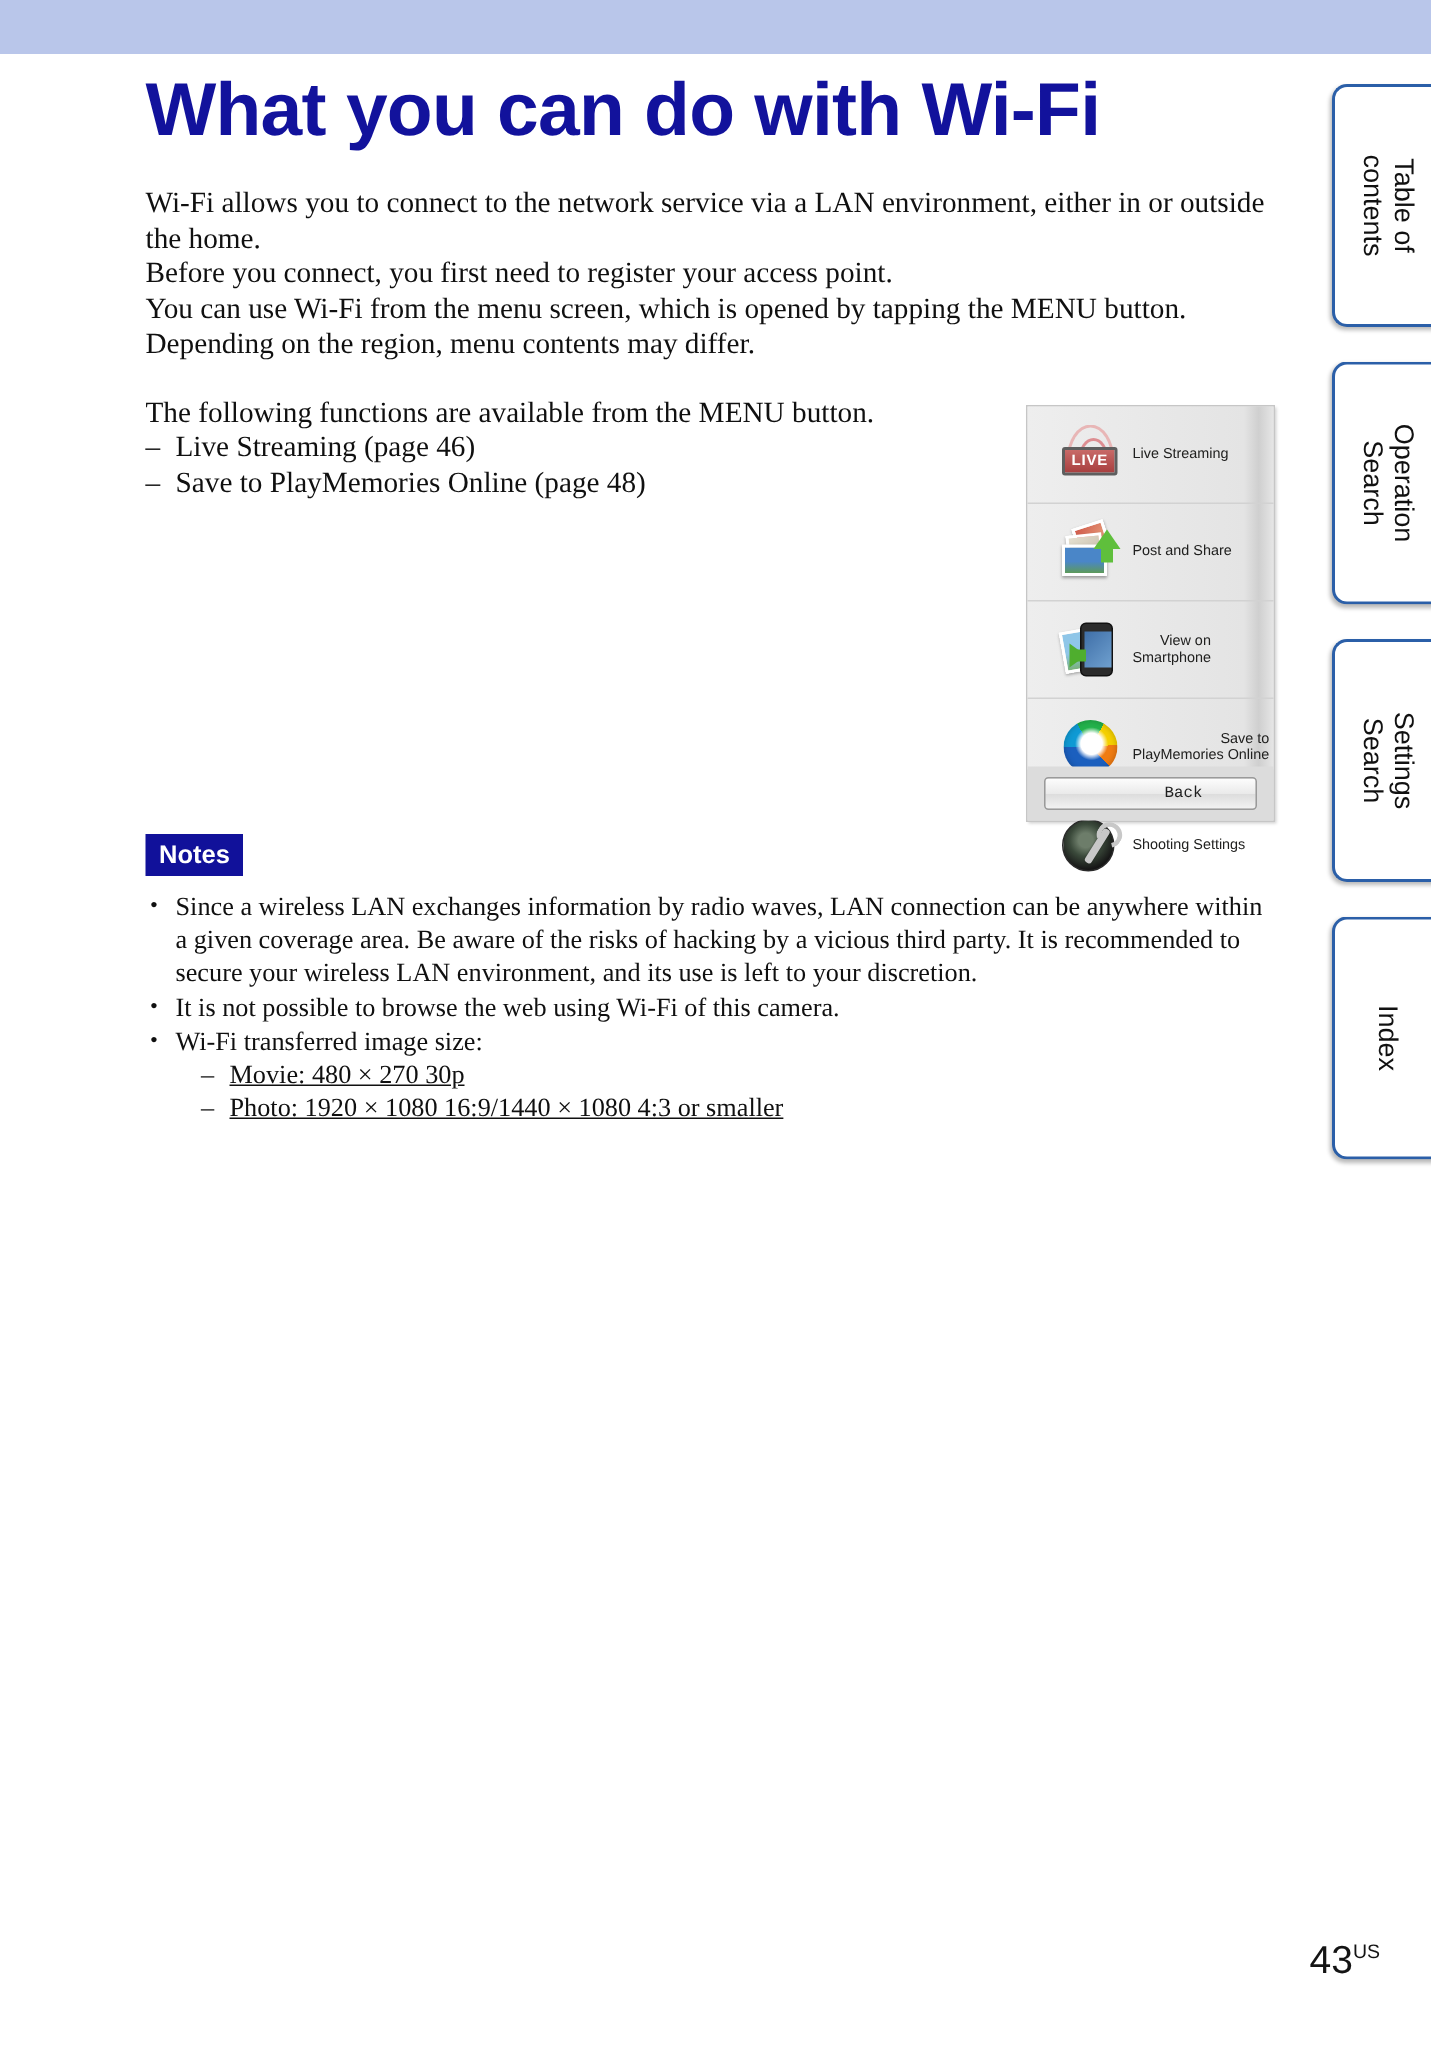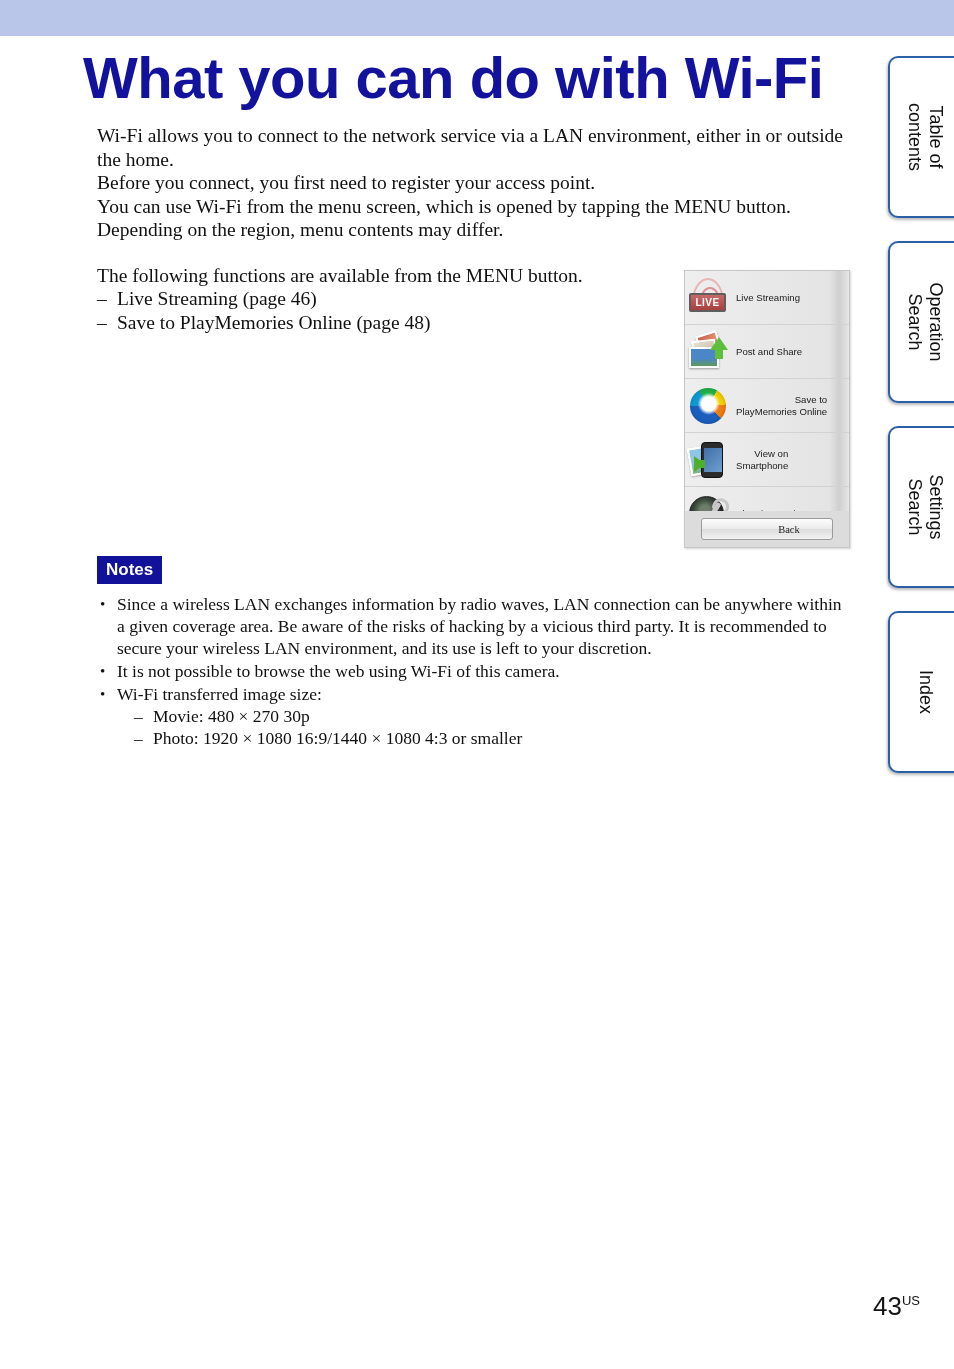--- a/index.html
+++ b/index.html
@@ -22,25 +22,25 @@
     position: absolute;
     top: 0; left: 0;
     width: 954px;
     height: 36px;
     background: #b9c6ea;
   }
 
   
   .page-title {
     position: absolute;
-    left: 83px;
+    left: 97px;
     top: 44px;
     font-family: "Liberation Sans", "DejaVu Sans", sans-serif;
     font-weight: bold;
-    font-size: 58px;
+    font-size: 50px;
     letter-spacing: -0.5px;
     color: #12129c;
     white-space: nowrap;
   }
 
   
   .content {
     position: absolute;
     left: 97px;
     top: 124px;
@@ -95,21 +95,21 @@
     color: #101010;
     margin-bottom: 1px;
   }
   .notes-list > li::before {
     content: "\2022";
     position: absolute;
     left: 3px;
     top: 0;
     font-size: 15px;
   }
-  .notes-sub { list-style: none; padding-left: 17px; }
+  .notes-sub { list-style: none; padding-left: 17px; text-decoration: underline; }
   .notes-sub li {
     position: relative;
     padding-left: 19px;
     font-size: 17.5px;
     line-height: 22px;
     color: #101010;
   }
   .notes-sub li::before {
     content: "\2013";
     position: absolute;
@@ -129,23 +129,23 @@
   }
   .cam-list {
     position: absolute;
     left: 0; top: 0; right: 0;
     height: 242px;
     background: linear-gradient(to right, #eeeeee 0%, #e4e4e4 88%, #cfcfcf 94%, #e6e6e6 100%);
   }
   .cam-row {
     display: flex;
     align-items: center;
-    height: 54px;
+    height: 65px;
     border-bottom: 1px solid #d2d2d2;
-    padding-left: 1px;
+    padding-left: 20px;
   }
   .cam-row:last-child { border-bottom: none; }
   .cam-icon {
     width: 44px;
     height: 42px;
     flex: 0 0 44px;
     position: relative;
   }
   .cam-label {
     font-family: "Liberation Sans", "DejaVu Sans", sans-serif;
@@ -158,26 +158,26 @@
   .cam-backbar {
     position: absolute;
     left: 0; right: 0; bottom: 0;
     height: 36px;
     background: #dcdcdc;
     display: flex;
     align-items: center;
     justify-content: center;
   }
   .cam-back-btn {
-    width: 132px;
+    width: 142px;
     height: 22px;
     border: 1px solid #9a9a9a;
     border-radius: 3px;
     background: linear-gradient(to bottom, #fdfdfd 0%, #eaeaea 50%, #dcdcdc 51%, #f2f2f2 100%);
-    font-family: Liberation Serif, serif;
+    font-family: Liberation Mono, monospace;
     font-size: 10.5px;
     color: #1e1e1e;
     display: flex;
     align-items: center;
     justify-content: center;
     padding-left: 44px;
   }
 
   
   .ic-live-waves {
@@ -368,34 +368,34 @@
           <div class="ic-photo1"></div>
           <div class="ic-photo2"></div>
           <div class="ic-photo3"></div>
           <div class="ic-arrow-g"></div>
         </div>
         <div class="cam-label">Post and Share</div>
       </div>
 
       <div class="cam-row">
         <div class="cam-icon">
-          <div class="ic-swirl"></div>
-        </div>
-        <div class="cam-label" style="white-space: pre;">Save to
-PlayMemories Online</div>
-      </div>
-
-      <div class="cam-row">
-        <div class="cam-icon">
           <div class="ic-phone-photo"></div>
           <div class="ic-phone"></div>
           <div class="ic-phone-arrow"></div>
         </div>
         <div class="cam-label" style="white-space: pre;">View on
 Smartphone</div>
+      </div>
+
+      <div class="cam-row">
+        <div class="cam-icon">
+          <div class="ic-swirl"></div>
+        </div>
+        <div class="cam-label" style="white-space: pre;">Save to
+PlayMemories Online</div>
       </div>
 
       <div class="cam-row">
         <div class="cam-icon">
           <div class="ic-lens"></div>
           <div class="ic-wrench"></div>
         </div>
         <div class="cam-label">Shooting Settings</div>
       </div>
 

